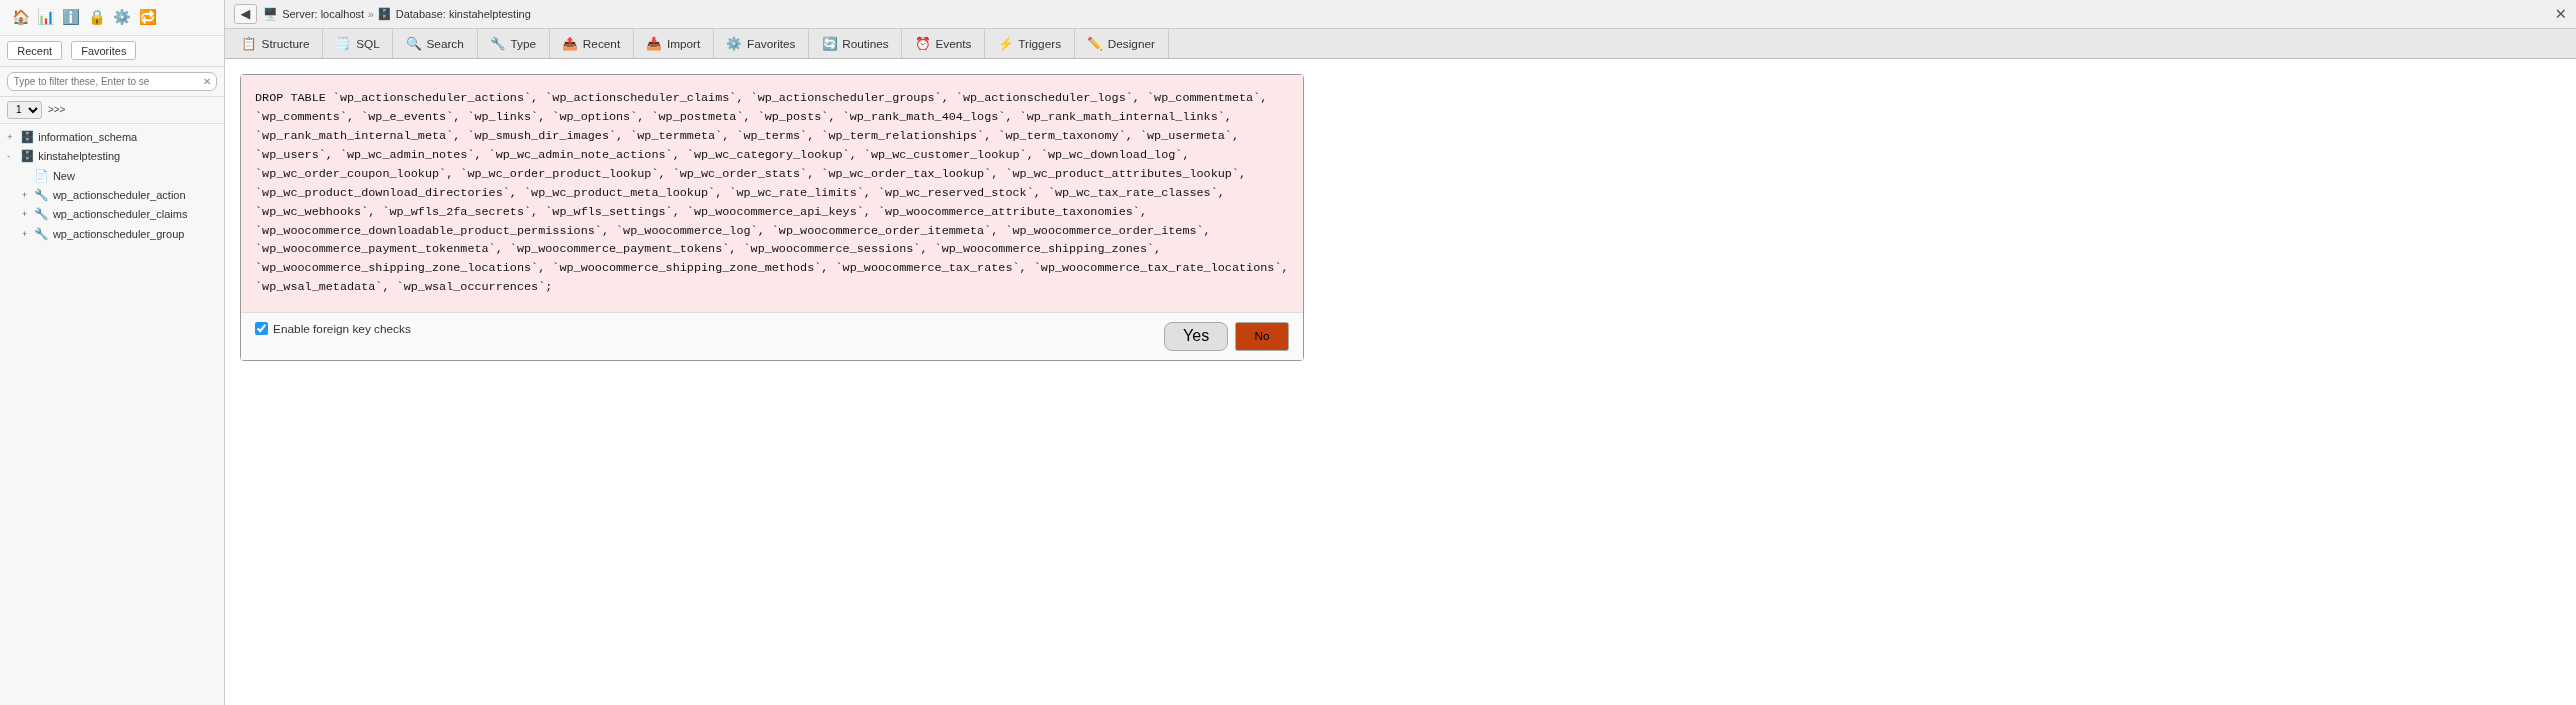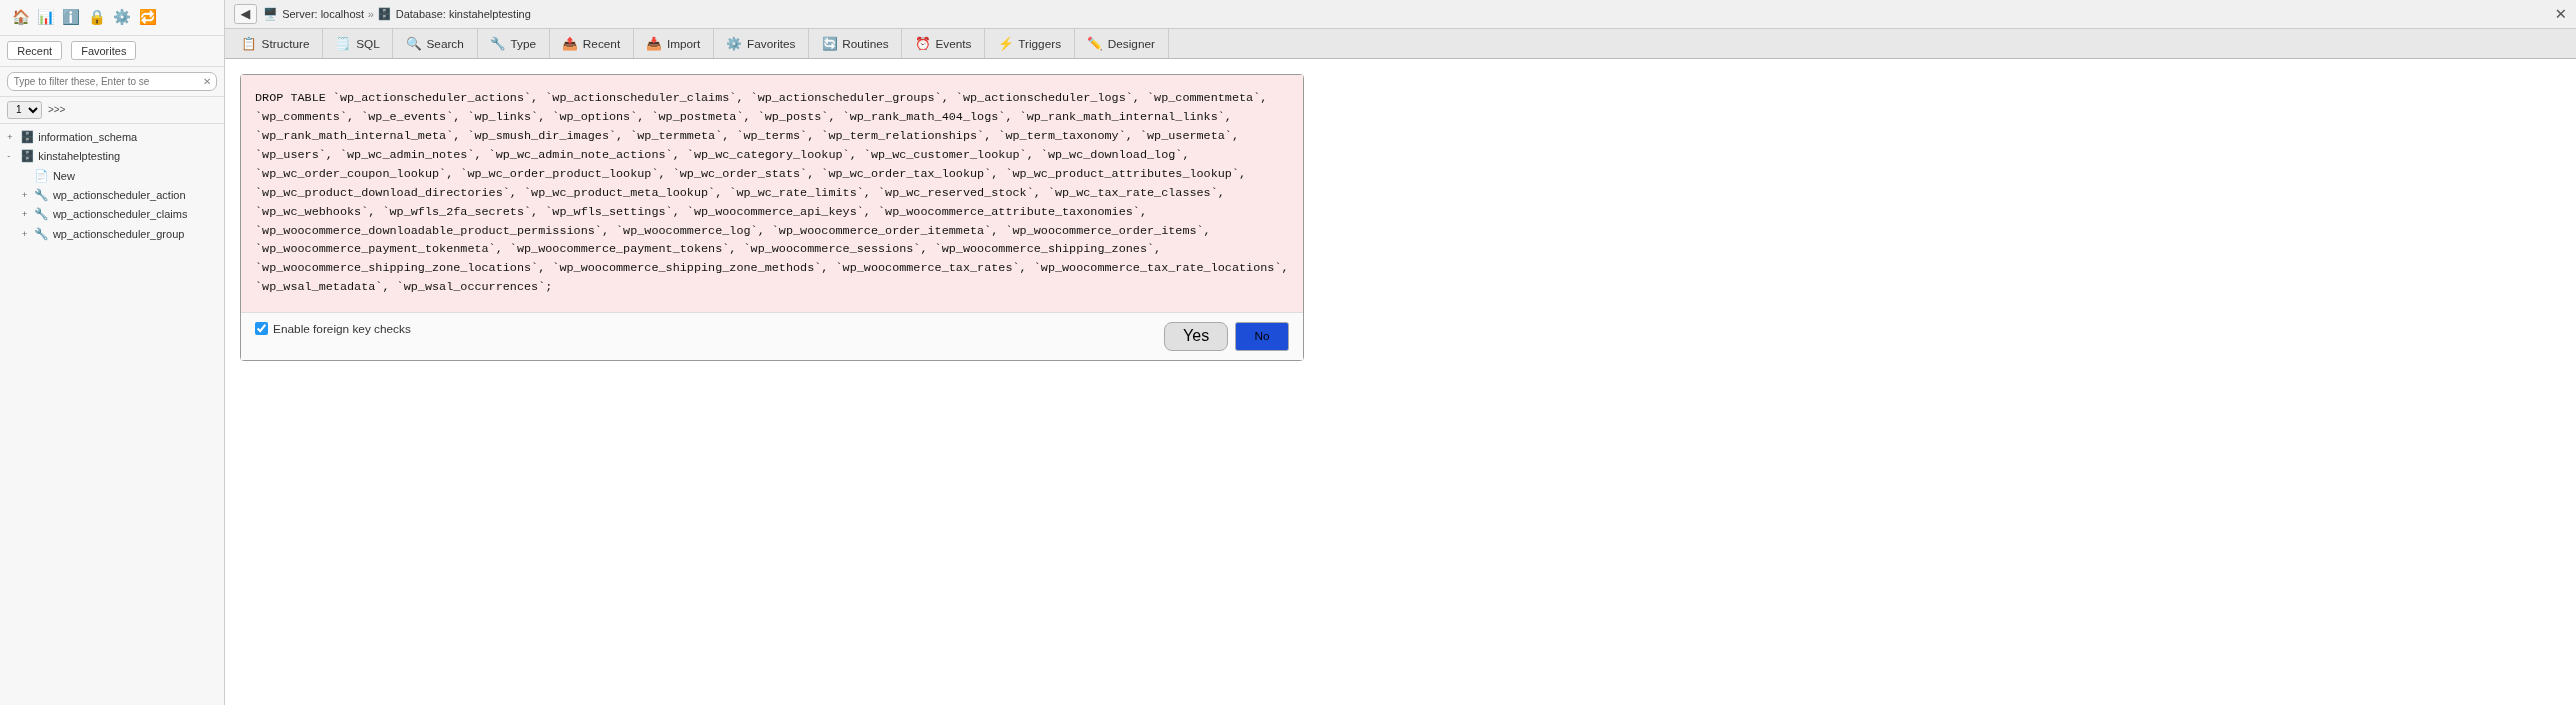--- a/index.html
+++ b/index.html
@@ -260,21 +260,21 @@
       padding: 4.5px 18px;
       background: #e0e0e0;
       border: 0.9px solid #aaa;
       border-radius: 8px;
       font-size: 16px;
       cursor: pointer;
       font-weight: normal;
     }
     .btn-no {
       padding: 4.5px 18px;
-      background: #1d4ed8;
+      background: #c2410c;
       border: 0.9px solid #aaa;
       border-radius: 2.7px;
       font-size: 11.8px;
       cursor: pointer;
     }
   </style>
 </head>
 <body>
 
 <div class="sidebar">

